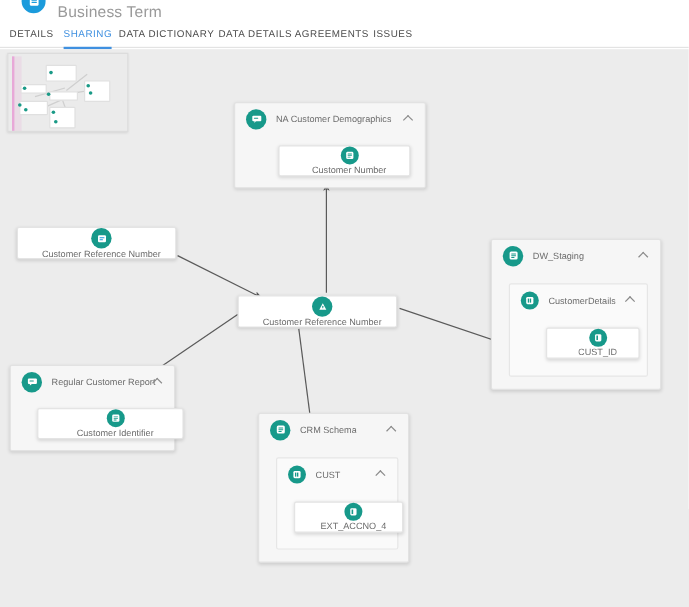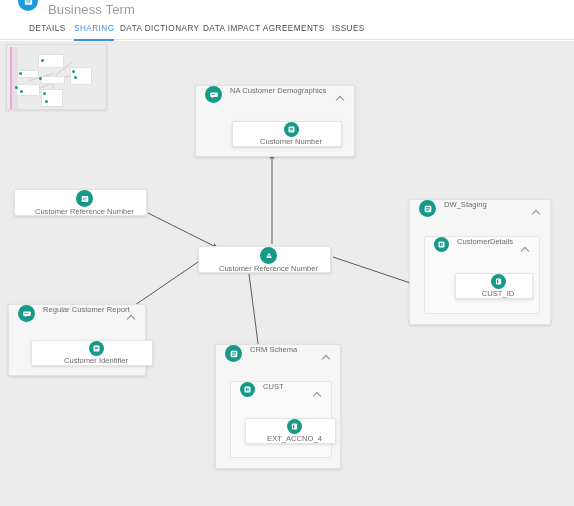--- a/index.html
+++ b/index.html
@@ -29,21 +29,21 @@
   }
 
   
   .tabbar {
     position: absolute; left: 0; top: 18px; width: 574px; height: 22px;
     background: #ffffff; border-bottom: 1px solid #e3e3e3;
   }
   .tab {
     position: absolute; top: 0; height: 22px; line-height: 21px;
     font-size: 8.2px; letter-spacing: .45px; color: #4c4c4c;
-    white-space: nowrap; cursor: pointer; margin-left: 21px;
+    white-space: nowrap; cursor: pointer;
   }
   .tab.active { color: #3f90e0; }
   .tab.active:after {
     content: ""; position: absolute; left: 0; right: 0; bottom: -1px;
     height: 2px; background: #3f90e0;
   }
 
   
   .canvas {
     position: absolute; left: 0; top: 41px; width: 574px; height: 465px;
@@ -73,21 +73,21 @@
 
   
   .container {
     position: absolute; background: #f6f6f6;
     border: 1px solid #e2e2e2; border-radius: 2px;
     box-shadow: 0 1px 3px rgba(0,0,0,.12);
   }
   .container.lvl2 { background: #fafafa; border-color: #e6e6e6; box-shadow: none; }
   .chead {
     position: absolute; left: 0; top: 0; right: 0; height: 26px;
-    display: flex; 
+    display: flex; align-items: center;
   }
   .chead .ico { margin-left: 9px; }
   .chead .txt {
     margin-left: 8px; font-size: 7.6px; color: #6c6c6c;
     white-space: nowrap; overflow: hidden;
   }
   .chev {
     position: absolute; right: 9px; top: 9px; width: 8px; height: 8px;
     cursor: pointer;
   }
@@ -130,21 +130,21 @@
         <rect x="7" y="12" width="10" height="2" rx="1" fill="#1b9bdc"></rect>
       </svg>
     </div>
     <div class="hdr-label">Business Term</div>
   </div>
 
   <div class="tabbar">
     <div class="tab" style="left:8px">DETAILS</div>
     <div class="tab active" style="left:53px">SHARING</div>
     <div class="tab" style="left:99px">DATA DICTIONARY</div>
-    <div class="tab" style="left:182px">DATA IMPACT AGREEMENTS</div>
+    <div class="tab" style="left:182px">DATA DETAILS AGREEMENTS</div>
     <div class="tab" style="left:311px">ISSUES</div>
   </div>
 
   <div class="canvas">
 
     <svg class="edge-layer">
       <defs>
         <marker id="ah" markerWidth="7" markerHeight="7" refX="6" refY="3" orient="auto" markerUnits="strokeWidth">
           <path d="M0,0.4 L6.4,3 L0,5.6 L1.5,3 Z" fill="#5a5a5a"></path>
         </marker>

